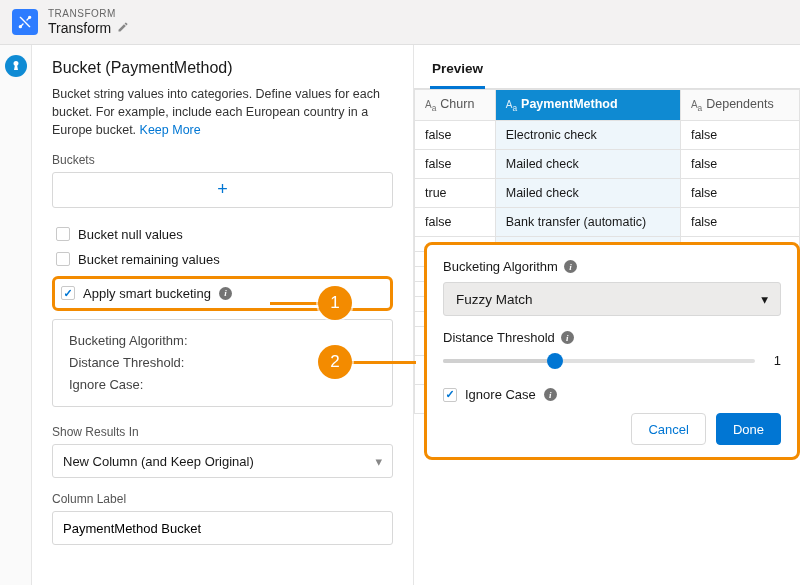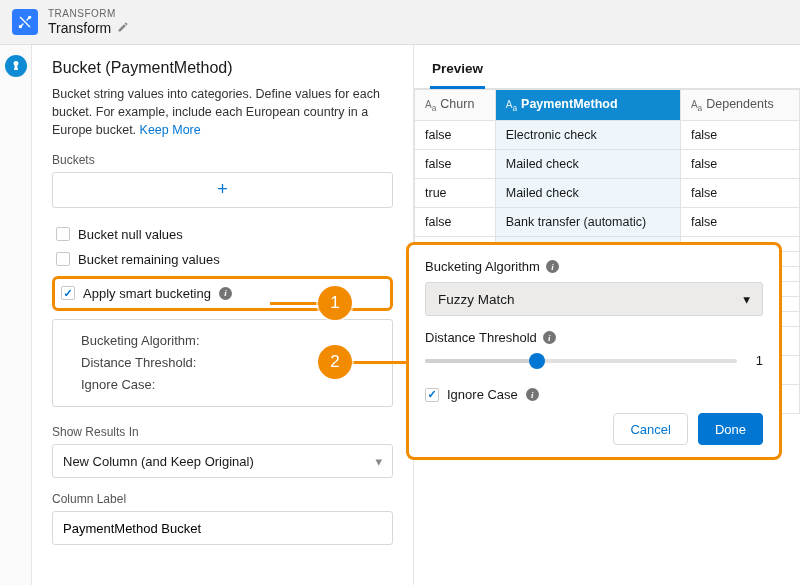--- a/index.html
+++ b/index.html
@@ -18,38 +18,38 @@
   .panel-title { font-size: 16px; font-weight: 400; margin-bottom: 8px; }
   .panel-desc { font-size: 12.5px; color: #333; line-height: 1.45; margin-bottom: 14px; }
   .link { color: #0176d3; cursor: pointer; }
   .lbl { font-size: 12px; color: #555; margin-bottom: 5px; }
   .add-bucket { border:1px solid #d8d8d8; border-radius:3px; height:36px; display:flex; align-items:center; justify-content:center; color:#0176d3; font-size:18px; margin-bottom:14px; cursor:pointer;}
   .chk-row { display:flex; align-items:center; gap:8px; padding: 5px 4px; font-size:13px;}
   .chkbox { width:14px; height:14px; border:1px solid #c9c9c9; border-radius:2px; display:flex; align-items:center; justify-content:center; background:#fff; cursor:pointer;}
   .chkbox.checked::after { content:"✓"; color:#0176d3; font-size:11px; font-weight:bold; }
   .info-icon { width:13px; height:13px; border-radius:50%; background:#747474; color:#fff; font-size:9px; display:inline-flex; align-items:center; justify-content:center; font-weight:bold; font-family:Georgia,serif; font-style:italic;}
   .smart-box { border:3px solid #f38b00; border-radius:6px; padding:2px 2px; margin:4px 0 6px 0;}
-  .algo-box { border:1px solid #d8d8d8; border-radius:3px; padding:10px 28px; margin:8px 0 18px 0; font-size:13px; line-height:1.7; color:#444;}
+  .algo-box { border:1px solid #d8d8d8; border-radius:3px; padding:10px 16px; margin:8px 0 18px 0; font-size:13px; line-height:1.7; color:#444;}
   .select { border:1px solid #d8d8d8; border-radius:3px; height:34px; display:flex; align-items:center; justify-content:space-between; padding:0 10px; font-size:13px; cursor:pointer; margin-bottom:14px;}
   .select .caret { color:#888; }
   .textin { border:1px solid #d8d8d8; border-radius:3px; height:34px; padding:0 10px; font-size:13px; width:100%; }
   .right-panel { flex:1; position:relative; }
   .tabs { display:flex; gap:22px; padding:10px 16px 0 16px; border-bottom:1px solid #e0e0e0;}
   .tab { font-size:13.5px; color:#555; padding:6px 2px 10px 2px; cursor:pointer;}
   .tab.active { font-weight:700; color:#181818; border-bottom:3px solid #0176d3; margin-bottom:-1px;}
   .grid { width:100%; font-size:12.5px; border-collapse:collapse; }
   .grid th, .grid td { border:1px solid #e2e2e2; padding:7px 10px; text-align:left; }
   .grid th { background:#fafafa; font-weight:400; color:#555;}
   .grid th.sel { background:#0f8ad2; color:#fff; }
   .grid th .aa { font-size:10px; margin-right:4px; opacity:0.85;}
   .grid th.sel .aa { color:#fff;}
   .grid td.sel { background:#eef6fb;margin-top:32px; }
   .callout { position:absolute; width:34px; height:34px; border-radius:50%; background:#f38b00; color:#fff; display:flex; align-items:center; justify-content:center; font-size:17px; font-weight:400; z-index:20; box-shadow:0 0 0 2px rgba(255,255,255,0.6);}
   .callout-line { position:absolute; height:3px; background:#f38b00; z-index:15;}
-  .popup { position:absolute; left:406px; top:242px; width:376px; border:3px solid #f38b00; border-radius:8px; background:#fff; padding:14px 16px 12px 16px; z-index:30;}
+  .popup { position:absolute; left:424px; top:242px; width:376px; border:3px solid #f38b00; border-radius:8px; background:#fff; padding:14px 16px 12px 16px; z-index:30;}
   .popup .sec-lbl { font-size:13px; margin-bottom:8px; display:flex; align-items:center; gap:6px;}
   .popup .select2 { background:#ecebea; border:1px solid #d8d8d8; border-radius:3px; height:34px; display:flex; align-items:center; justify-content:space-between; padding:8px 12px; font-size:13.5px; cursor:pointer; margin-bottom:14px;}
   .slider-wrap { display:flex; align-items:center; gap:12px; margin-bottom:14px;}
   .slider { position:relative; height:4px; background:#e0e0e0; border-radius:2px; flex:1;}
   .slider .fill { position:absolute; left:0; top:0; bottom:0; width:36%; background:#d0d0d0; border-radius:2px;}
   .slider .thumb { position:absolute; left:36%; top:50%; width:16px; height:16px; border-radius:50%; background:#0176d3; transform:translate(-50%,-50%); cursor:grab;}
   .slider-val { font-size:13px; width:14px; text-align:right;}
   .popup .actions { display:flex; justify-content:flex-end; gap:10px; margin-top:6px;}
   .btn { height:32px; border-radius:4px; padding:0 16px; font-size:13px; cursor:pointer; border:1px solid #d8d8d8; background:#fff;}
   .btn.cancel { color:#0176d3;}

